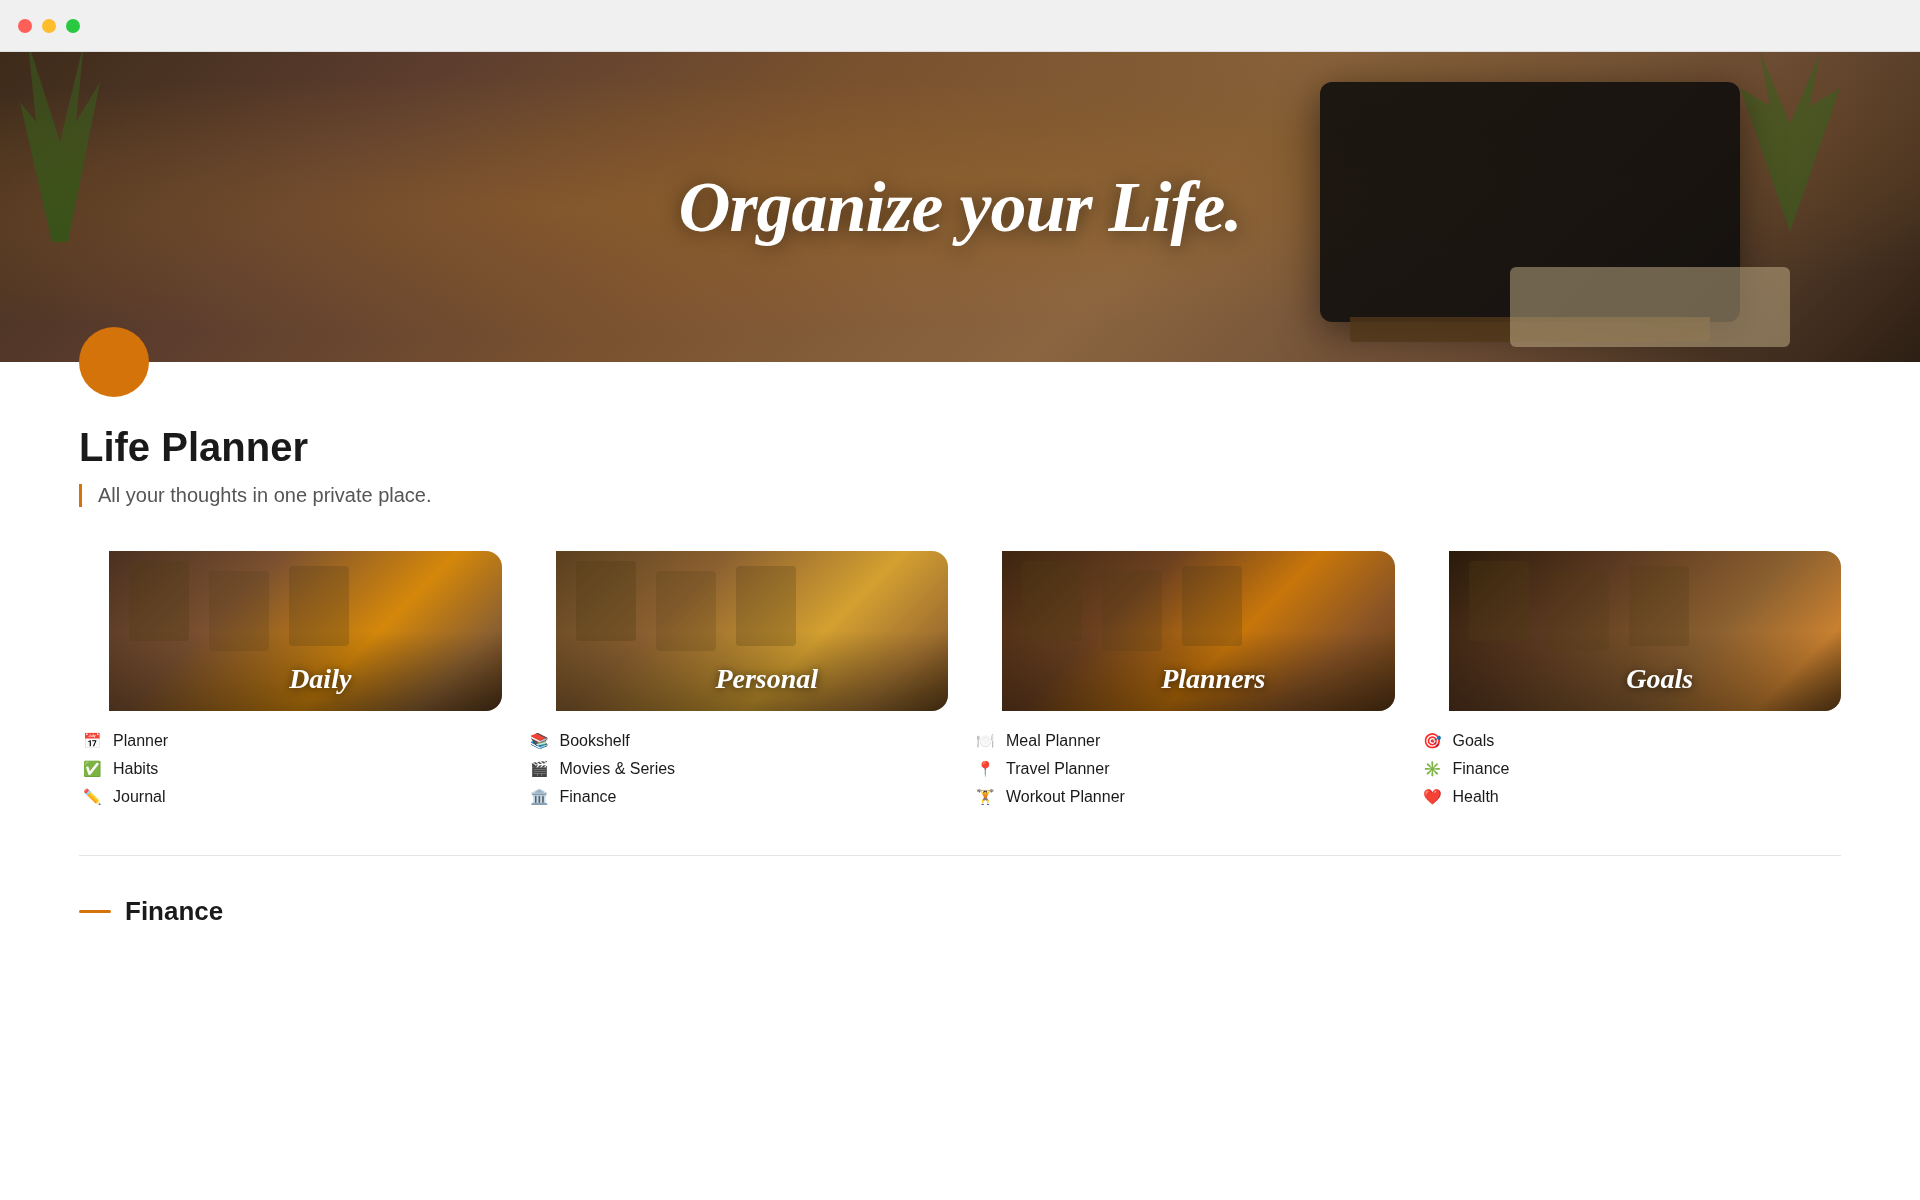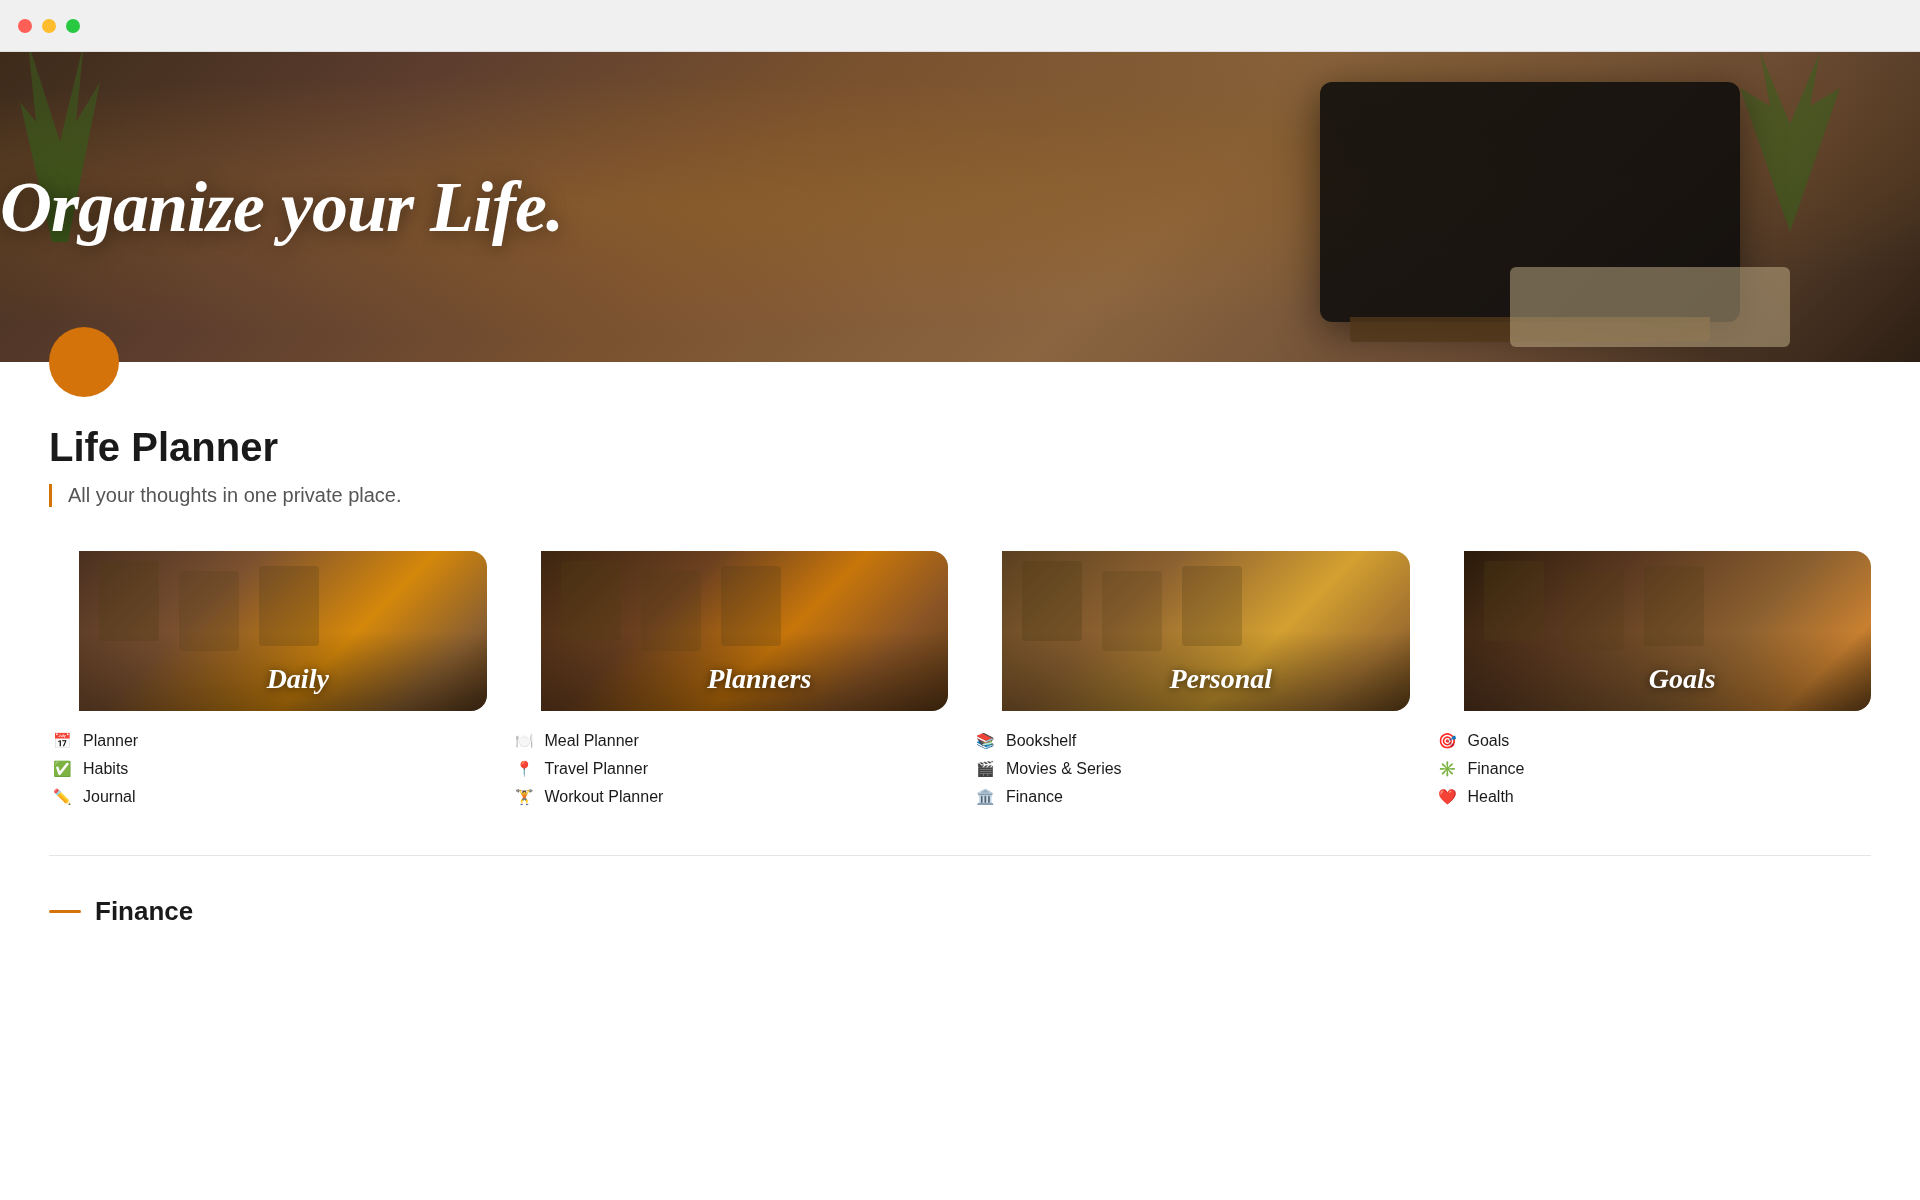--- a/index.html
+++ b/index.html
@@ -32,21 +32,21 @@
     .dot-green { background: #28c840; }
 
     
     .hero {
       width: 100%;
       height: 310px;
       background: linear-gradient(135deg, #3d2b1a 0%, #5c3d2e 20%, #7a5230 40%, #8b6540 60%, #6b4c35 80%, #2d1f14 100%);
       position: relative;
       display: flex;
       align-items: center;
-      justify-content: flex-start;
+      justify-content: center;
       overflow: hidden;
     }
     .hero-overlay {
       position: absolute;
       inset: 0;
       background:
         radial-gradient(ellipse at 30% 50%, rgba(180,120,40,0.3) 0%, transparent 60%),
         radial-gradient(ellipse at 70% 30%, rgba(120,80,30,0.4) 0%, transparent 50%);
     }
     .hero-title {
@@ -56,21 +56,21 @@
       font-size: 72px;
       font-weight: 700;
       font-family: Georgia, 'Times New Roman', serif;
       font-style: italic;
       text-shadow: 0 2px 20px rgba(0,0,0,0.5);
       letter-spacing: -1px;
     }
 
     
     .content {
-      padding: 0 49px;
+      padding: 0 79px;
     }
 
     
     .avatar {
       width: 70px;
       height: 70px;
       background: #d4730a;
       border-radius: 50%;
       margin-top: -35px;
       position: relative;
@@ -316,59 +316,59 @@
             <span>Habits</span>
           </div>
           <div class="card-link">
             <span class="link-icon">✏️</span>
             <span>Journal</span>
           </div>
         </div>
       </div>
       <div class="card-column">
         <div class="card">
+          <div class="card-image card-image-personal">
+            <div class="card-deco"></div>
+            <div class="card-label">Personal</div>
+          </div>
+        </div>
+        <div class="card-links">
+          <div class="card-link">
+            <span class="link-icon">📚</span>
+            <span>Bookshelf</span>
+          </div>
+          <div class="card-link">
+            <span class="link-icon">🎬</span>
+            <span>Movies &amp; Series</span>
+          </div>
+          <div class="card-link">
+            <span class="link-icon">🏛️</span>
+            <span>Finance</span>
+          </div>
+        </div>
+      </div>
+      <div class="card-column">
+        <div class="card">
           <div class="card-image card-image-planners">
             <div class="card-deco"></div>
             <div class="card-label">Planners</div>
           </div>
         </div>
         <div class="card-links">
           <div class="card-link">
             <span class="link-icon">🍽️</span>
             <span>Meal Planner</span>
           </div>
           <div class="card-link">
             <span class="link-icon">📍</span>
             <span>Travel Planner</span>
           </div>
           <div class="card-link">
             <span class="link-icon">🏋️</span>
             <span>Workout Planner</span>
-          </div>
-        </div>
-      </div>
-      <div class="card-column">
-        <div class="card">
-          <div class="card-image card-image-personal">
-            <div class="card-deco"></div>
-            <div class="card-label">Personal</div>
-          </div>
-        </div>
-        <div class="card-links">
-          <div class="card-link">
-            <span class="link-icon">📚</span>
-            <span>Bookshelf</span>
-          </div>
-          <div class="card-link">
-            <span class="link-icon">🎬</span>
-            <span>Movies &amp; Series</span>
-          </div>
-          <div class="card-link">
-            <span class="link-icon">🏛️</span>
-            <span>Finance</span>
           </div>
         </div>
       </div>
       <div class="card-column">
         <div class="card">
           <div class="card-image card-image-goals">
             <div class="card-deco"></div>
             <div class="card-label">Goals</div>
           </div>
         </div>

